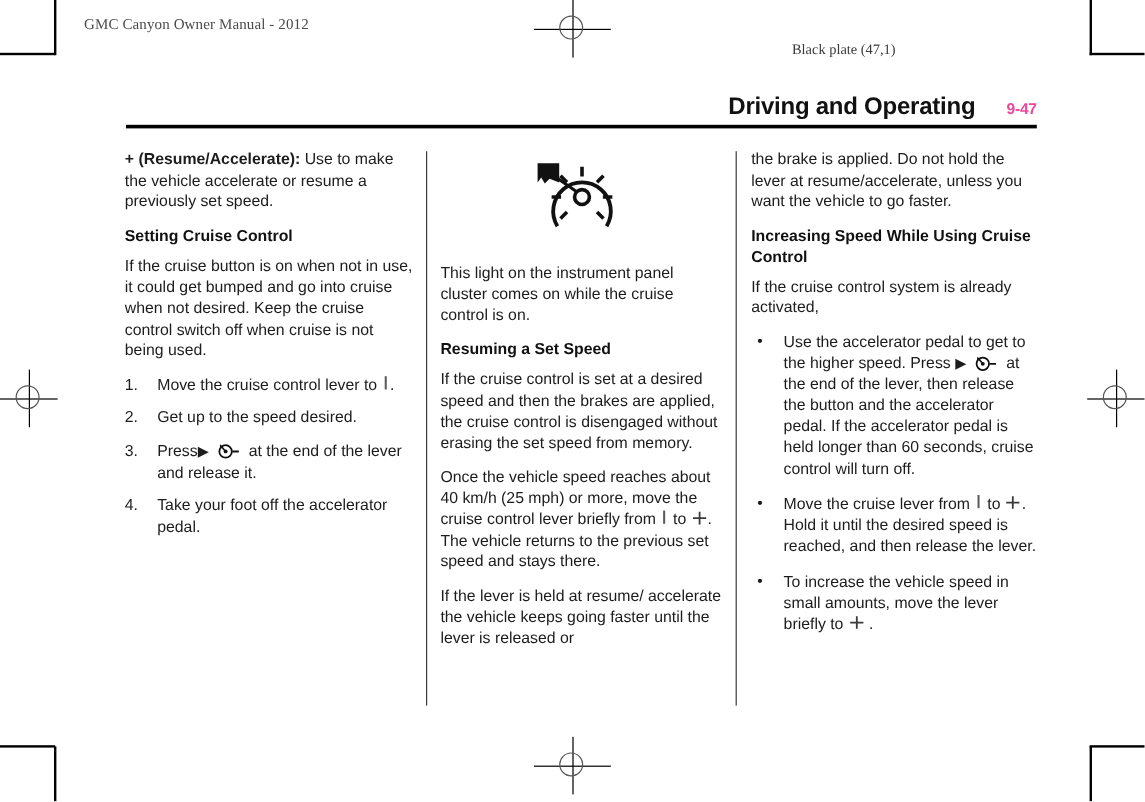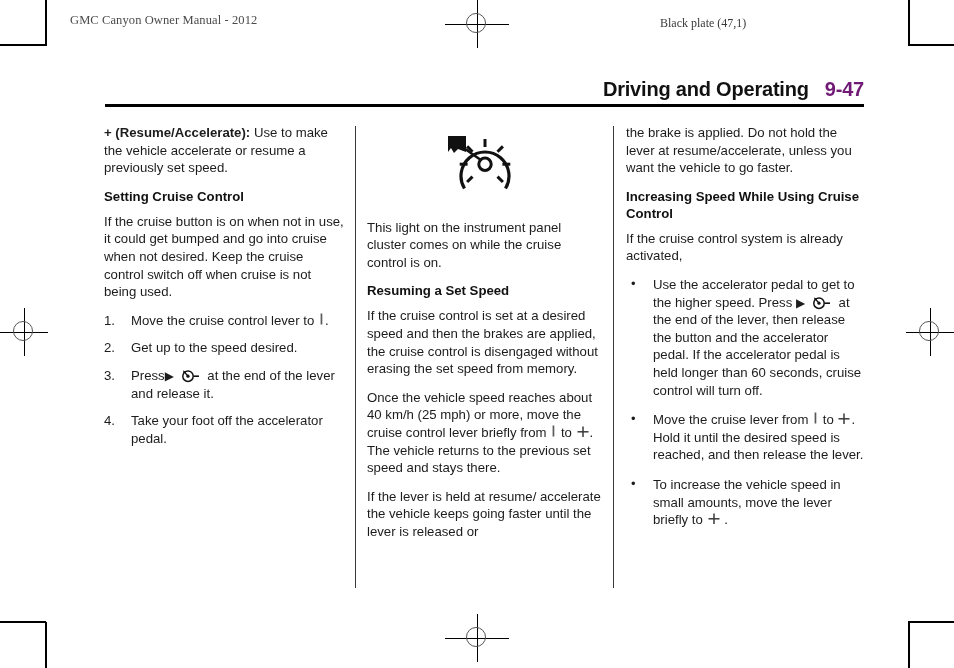--- a/index.html
+++ b/index.html
@@ -67,53 +67,53 @@
     top: 13px;
     font-family: "Liberation Serif", serif;
     font-size: 12.5px;
     color: #4a4a4a;
     letter-spacing: 0.1px;
     white-space: nowrap;
   }
   .plate-right {
     position: absolute;
     left: 660px;
-    top: 16px;
+    top: 34px;
     font-family: "Liberation Serif", serif;
     font-size: 12px;
     color: #3a3a3a;
     white-space: nowrap;
   }
 
   
   .chapter-head {
     position: absolute;
     left: 105px;
     right: 90px;
     top: 78px;
     height: 30px;
   }
   .chapter-head .titles {
     display: flex;
     justify-content: flex-end;
     align-items: baseline;
-    gap: 16px;
+    gap: 26px;
     padding-right: 0px;
   }
   .chapter-title {
     font-size: 20px;
     font-weight: bold;
     letter-spacing: -0.2px;
     color: #111;
   }
   .chapter-page {
-    font-size: 20px;
+    font-size: 13px;
     font-weight: bold;
     letter-spacing: -0.2px;
-    color: #701a75;
+    color: #ec4899;
   }
   .chapter-rule {
     margin-top: 3px;
     height: 3px;
     background: #000;
   }
 
   
   .col {
     position: absolute;

